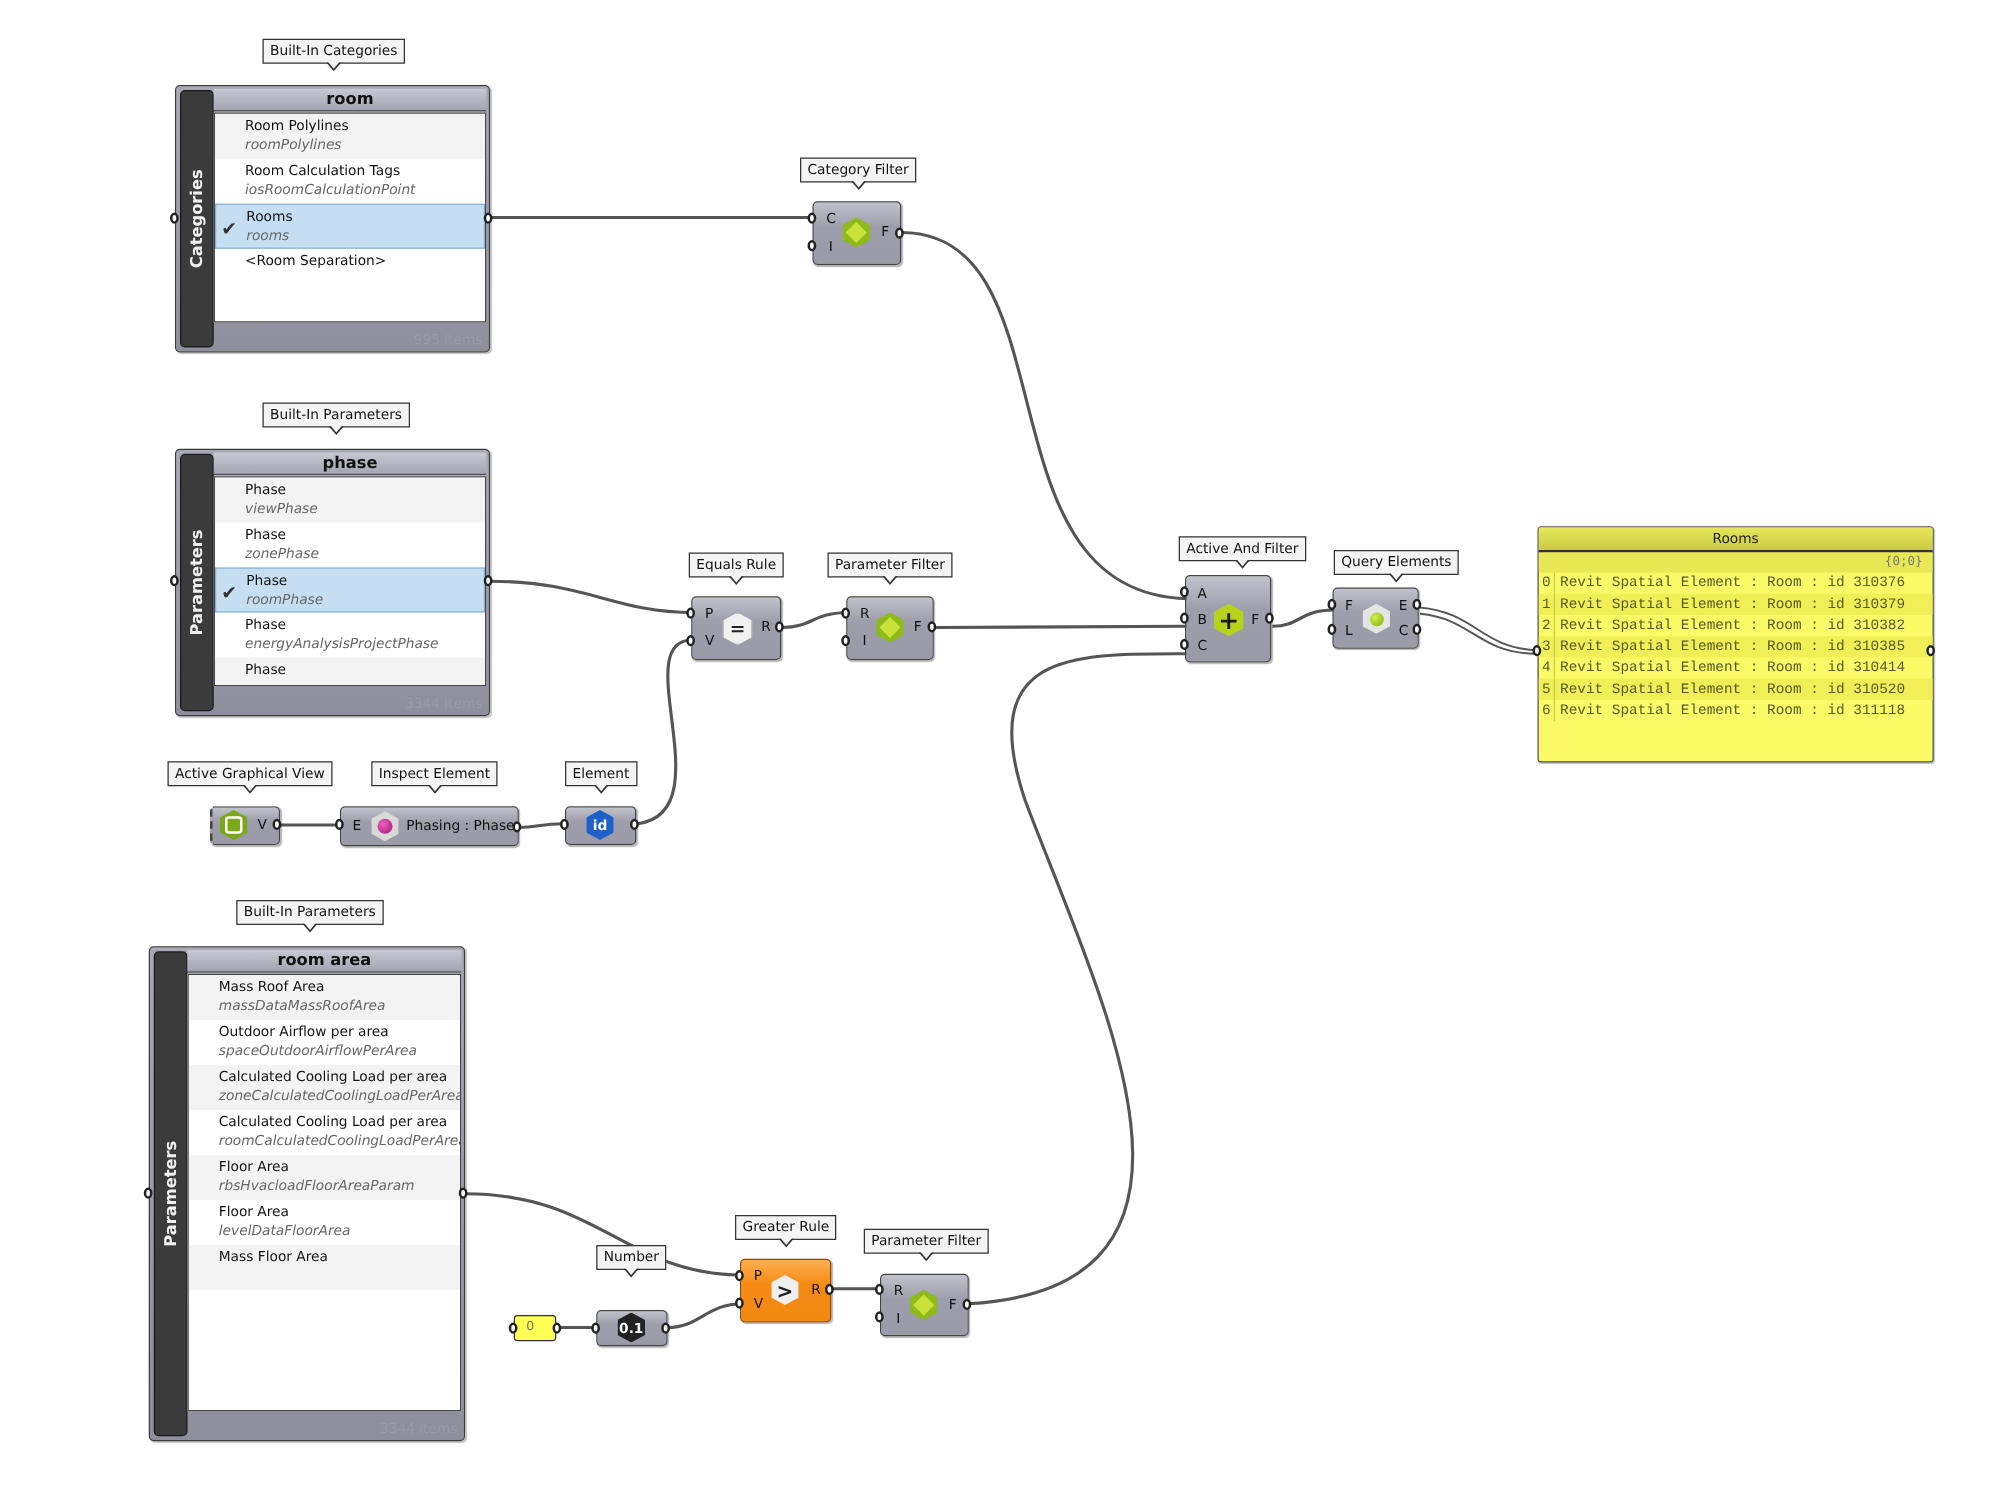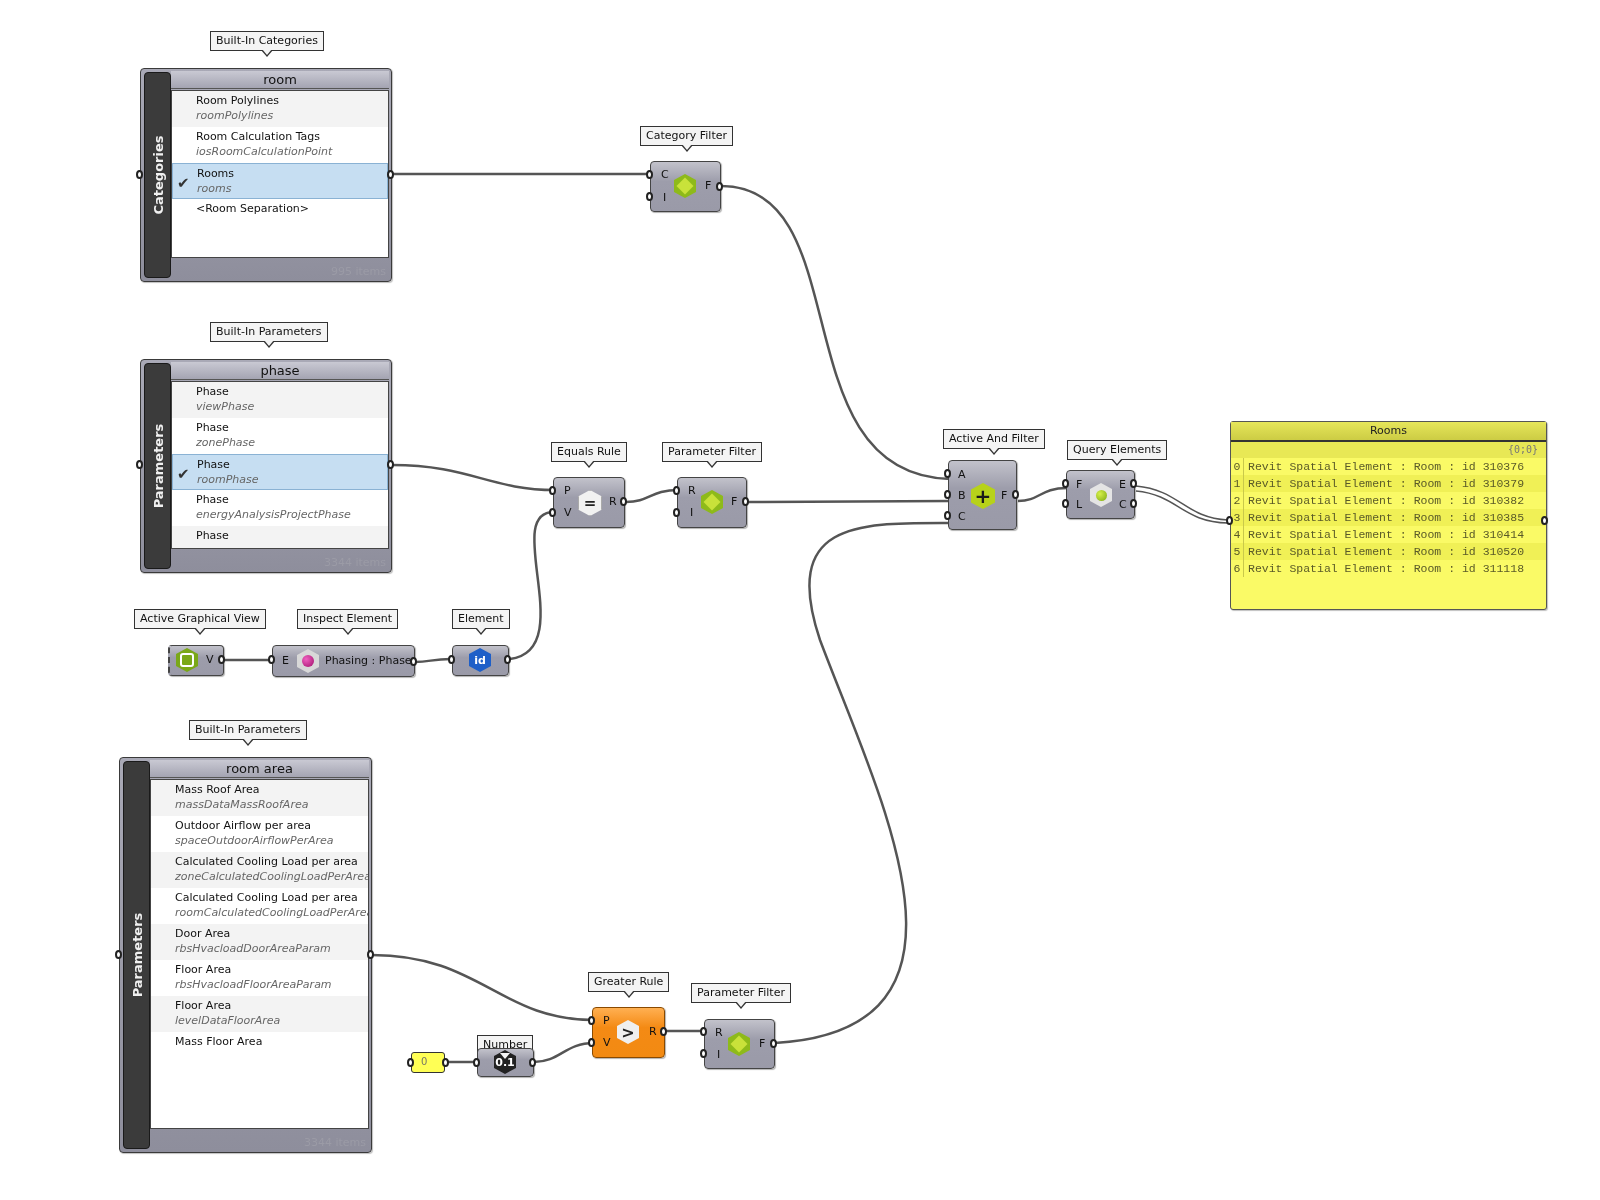--- a/index.html
+++ b/index.html
@@ -5,21 +5,21 @@
   html,body{margin:0;padding:0;}
   body{width:1600px;height:1200px;background:#ffffff;position:relative;overflow:hidden;font-family:"DejaVu Sans",sans-serif;}
   #wires{position:absolute;left:0;top:0;width:1600px;height:1200px;pointer-events:none;}
   .tip{position:absolute;background:#f4f4f4;border:1px solid #333;font-size:11px;color:#111;padding:2px 5px;white-space:nowrap;line-height:14px;}
   .tip:after{content:"";position:absolute;left:50%;bottom:-7px;margin-left:-6px;border-left:6px solid transparent;border-right:6px solid transparent;border-top:7px solid #333;}
   .tip:before{content:"";position:absolute;left:50%;bottom:-5px;margin-left:-5px;border-left:5px solid transparent;border-right:5px solid transparent;border-top:6px solid #f4f4f4;z-index:2;}
   
   .vlist{position:absolute;background:linear-gradient(#a9a9b6,#8e8e9c);border:1px solid #3a3a3a;border-radius:4px;box-shadow:1px 1px 1px rgba(0,0,0,.25);}
   .vlist .side{position:absolute;left:3px;top:3px;bottom:3px;width:25px;background:#3b3b3b;border:1px solid #1a1a1a;border-radius:4px;}
   .vlist .side span{position:absolute;left:50%;top:50%;transform:translate(-50%,-50%) rotate(-90deg);color:#f0f0f0;font-weight:bold;font-size:13px;white-space:nowrap;}
-  .vlist .title{position:absolute;left:30px;right:2px;top:2px;height:17px;text-align:center;font-weight:normal;font-size:13px;color:#111;line-height:17px;background:linear-gradient(#c9c9d3,#a4a4b2);border-bottom:1px solid #555;}
+  .vlist .title{position:absolute;left:30px;right:2px;top:2px;height:17px;text-align:center;font-weight:bold;font-size:13px;color:#111;line-height:17px;background:linear-gradient(#c9c9d3,#a4a4b2);border-bottom:1px solid #555;}
   .vlist .items{position:absolute;left:30px;right:2px;top:21px;background:#fff;border:1px solid #444;overflow:hidden;}
   .vlist .item{position:relative;height:36px;padding-left:24px;font-size:11px;box-sizing:border-box;}
   .vlist .item:nth-child(even){background:#f3f3f3;}
   .vlist .item .n{display:block;color:#111;padding-top:3px;line-height:14px;}
   .vlist .item .c{display:block;color:#666;font-style:italic;line-height:16px;}
   .vlist .item.sel{background:#c6def2;border:1px solid #8ab2d4;}
   .vlist .item .chk{position:absolute;left:4px;top:10px;font-size:15px;color:#333;}
   .vlist .count{position:absolute;right:5px;bottom:3px;font-size:11px;color:#9b9ba6;}
   .vlist .scroll{position:absolute;right:2px;top:2px;width:7px;height:32px;background:#999;border-radius:3px;}
   .port{position:absolute;width:7px;height:9px;border:2px solid #222;border-radius:50%;background:#fff;box-sizing:border-box;}
@@ -66,21 +66,21 @@
 <div class="tip" style="left:210px;top:322px;">Built-In Parameters</div>
 <div class="tip" style="left:189px;top:720px;">Built-In Parameters</div>
 <div class="tip" style="left:640px;top:126px;">Category Filter</div>
 <div class="tip" style="left:551px;top:442px;">Equals Rule</div>
 <div class="tip" style="left:662px;top:442px;">Parameter Filter</div>
 <div class="tip" style="left:943px;top:429px;">Active And Filter</div>
 <div class="tip" style="left:1067px;top:440px;">Query Elements</div>
 <div class="tip" style="left:134px;top:609px;">Active Graphical View</div>
 <div class="tip" style="left:297px;top:609px;">Inspect Element</div>
 <div class="tip" style="left:452px;top:609px;">Element</div>
-<div class="tip" style="left:477px;top:1035px;">Number</div>
+<div class="tip" style="left:477px;top:996px;">Number</div>
 <div class="tip" style="left:588px;top:972px;">Greater Rule</div>
 <div class="tip" style="left:691px;top:983px;">Parameter Filter</div>
 
 <div class="vlist" style="left:140px;top:68px;width:250px;height:212px;">
   <div class="side">
       <span>Categories</span>
     </div>
   <div class="title">room</div>
   <div class="items" style="height:166px;" id="cat-items">
     <div class="scroll"></div>
@@ -156,24 +156,20 @@
         <span class="n">Outdoor Airflow per area</span>
         <span class="c">spaceOutdoorAirflowPerArea</span>
       </div>
       <div class="item">
         <span class="n">Calculated Cooling Load per area</span>
         <span class="c">zoneCalculatedCoolingLoadPerArea</span>
       </div>
       <div class="item">
         <span class="n">Calculated Cooling Load per area</span>
         <span class="c">roomCalculatedCoolingLoadPerArea</span>
-      </div>
-      <div class="item">
-        <span class="n">Door Area</span>
-        <span class="c">rbsHvacloadDoorAreaParam</span>
       </div>
       <div class="item">
         <span class="n">Floor Area</span>
         <span class="c">rbsHvacloadFloorAreaParam</span>
       </div>
       <div class="item">
         <span class="n">Floor Area</span>
         <span class="c">levelDataFloorArea</span>
       </div>
       <div class="item">

